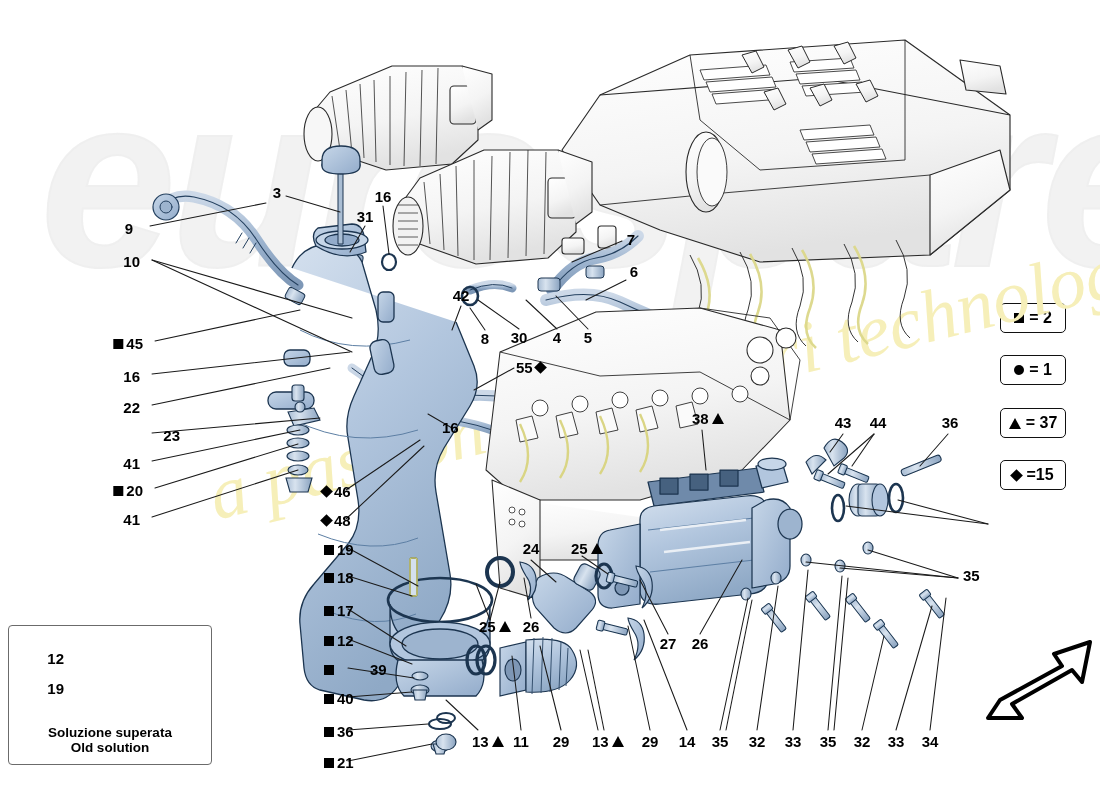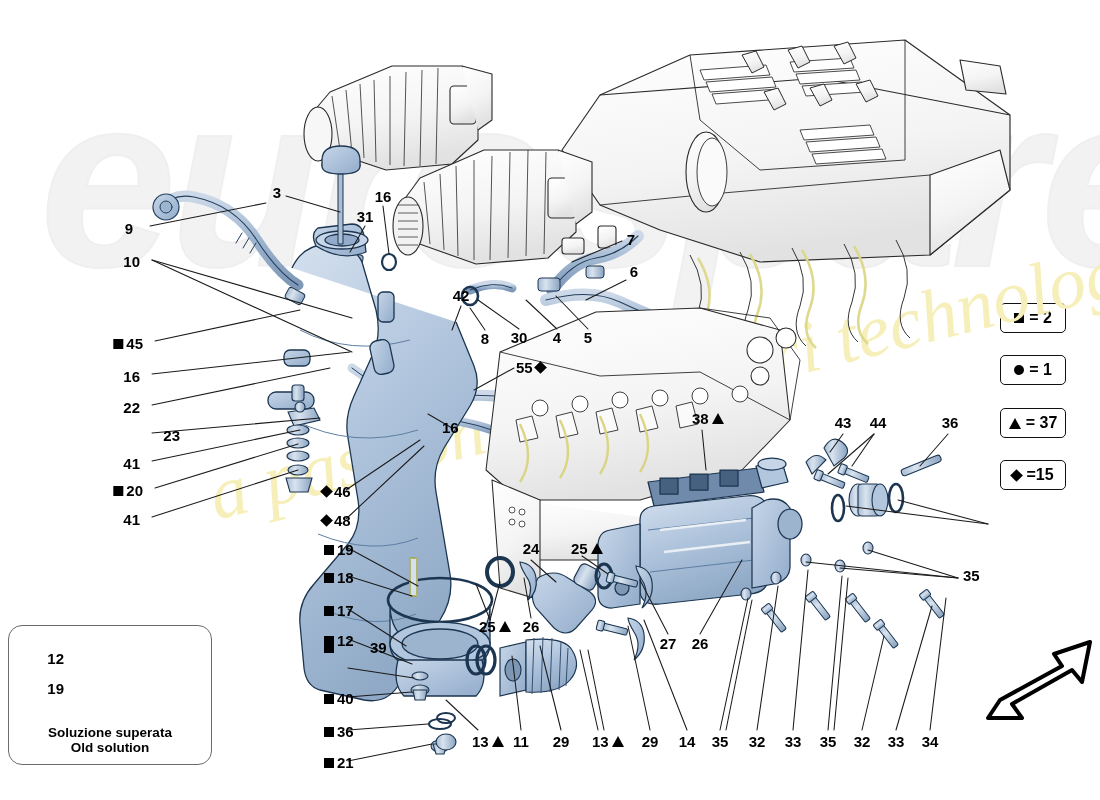--- a/index.html
+++ b/index.html
@@ -66,21 +66,21 @@
     background: #fff;
     display:flex; align-items:center; justify-content:center;
     gap:5px;
     font-weight:bold; font-size:16px;
     font-family:"Liberation Sans", sans-serif;
   }
   
   .inset {
     position:absolute; left:8px; top:625px;
     width:204px; height:140px;
-    border:1.4px solid #6b6b6b; border-radius:14px;
+    border:1.4px solid #6b6b6b; border-radius:4px;
     background:#ffffff;
     z-index:5;
   }
   .inset-caption {
     position:absolute; left:0; right:0; bottom:8px;
     text-align:center; font-weight:bold; font-size:13.5px;
     line-height:1.15; color:#000;
     font-family:"Liberation Sans", sans-serif;
   }
 </style>
@@ -634,21 +634,21 @@
         <span>18</span>
       </div>
       <div class="label" style="left: 324px; top: 603px;">
         <span class="mk mk-sq"></span>
         <span>17</span>
       </div>
       <div class="label" style="left: 324px; top: 633px;">
         <span class="mk mk-sq"></span>
         <span>12</span>
       </div>
-      <div class="label" style="left: 324px; top: 640px; gap: 36px;">
+      <div class="label" style="left: 324px; top: 662px; gap: 36px;">
         <span class="mk mk-sq"></span>
         <span>39</span>
       </div>
       <div class="label" style="left: 324px; top: 691px;">
         <span class="mk mk-sq"></span>
         <span>40</span>
       </div>
       <div class="label" style="left: 324px; top: 724px;">
         <span class="mk mk-sq"></span>
         <span>36</span>

